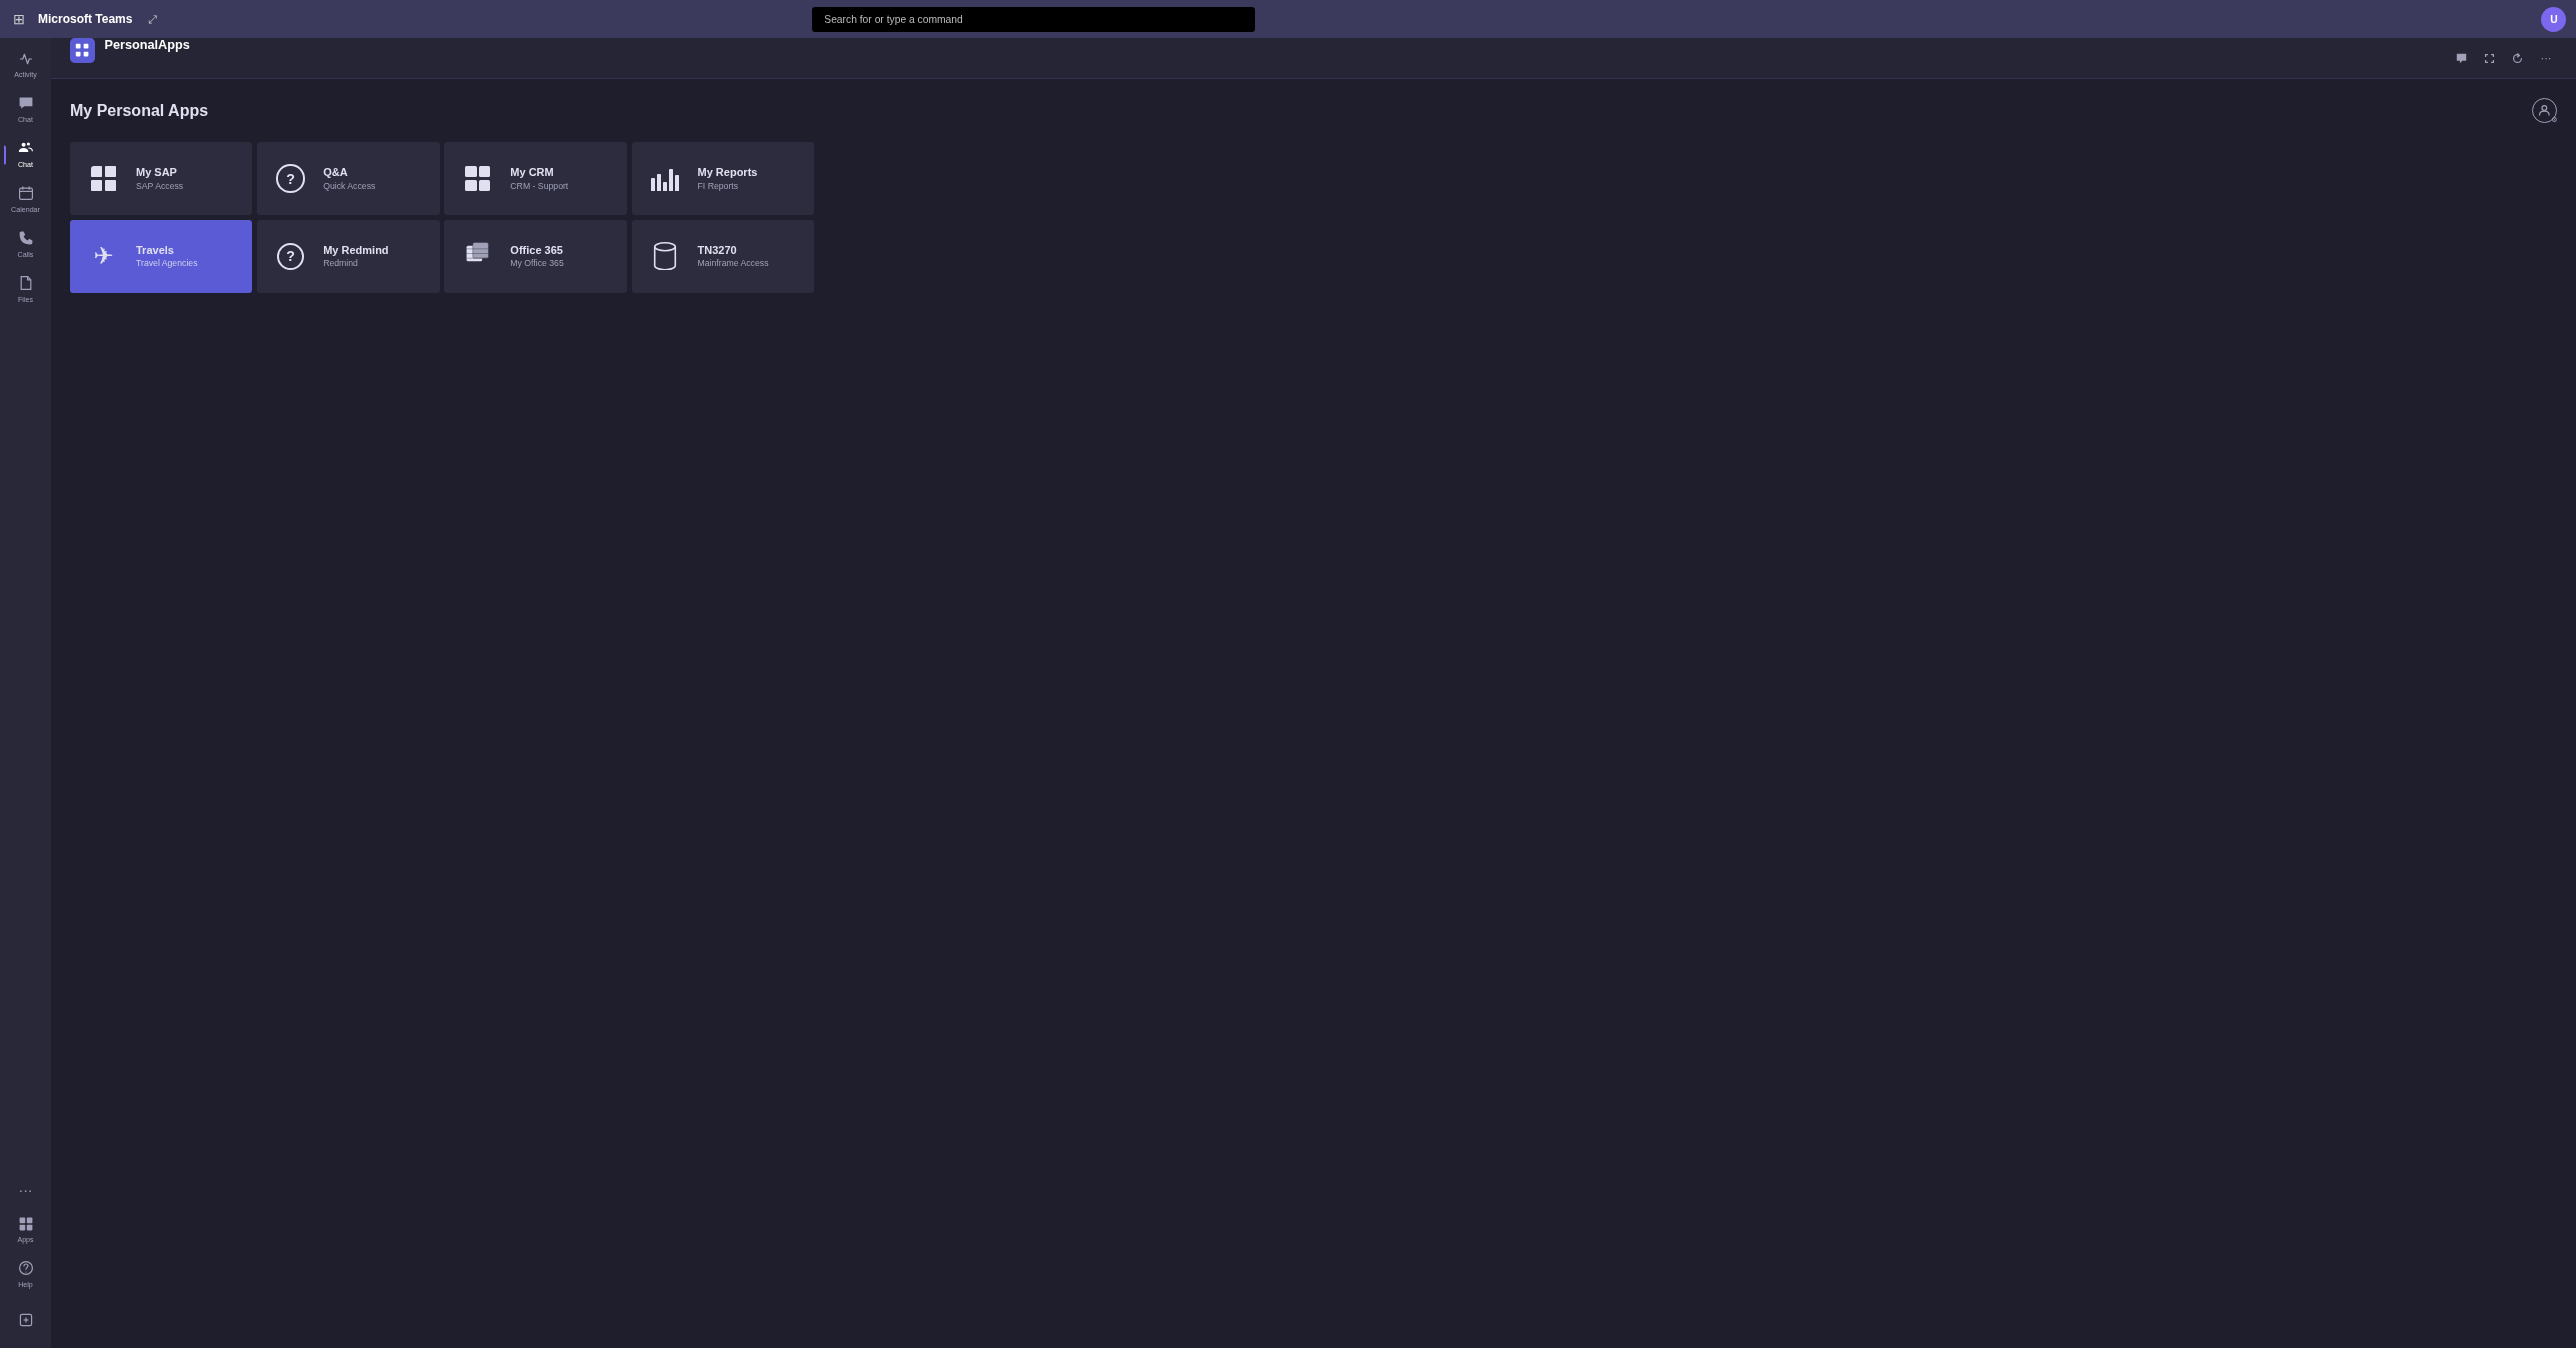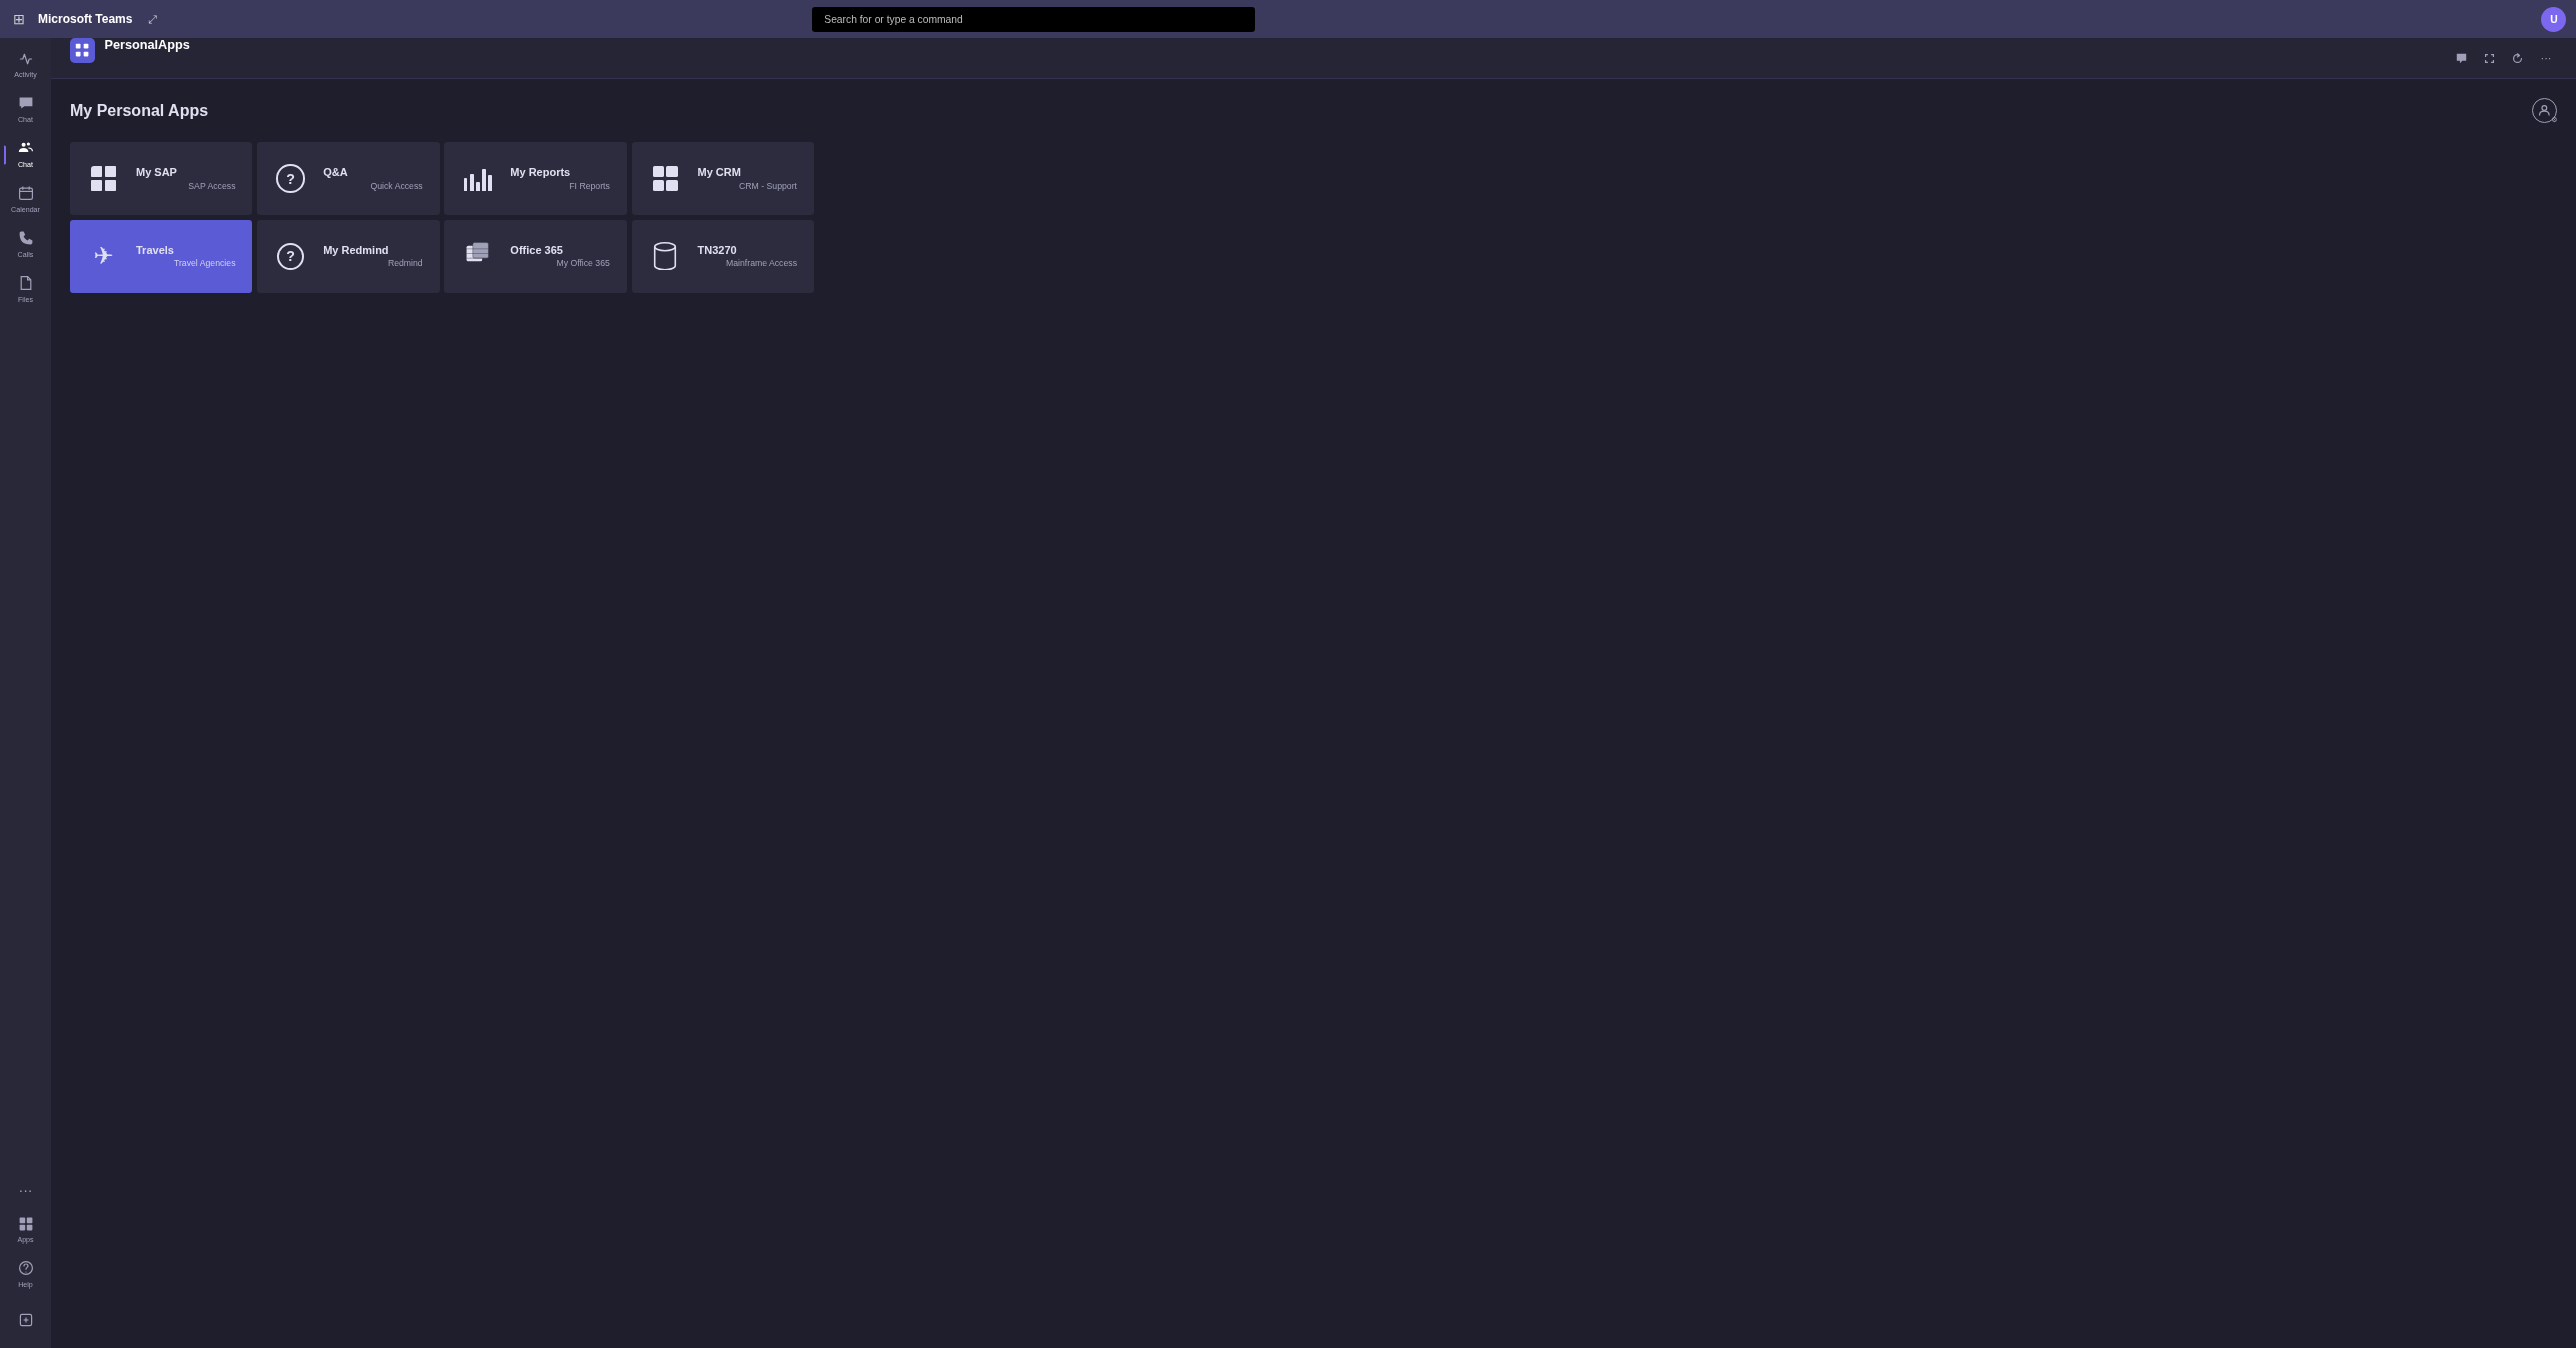--- a/index.html
+++ b/index.html
@@ -236,21 +236,20 @@
     .app-tile-text { flex: 1; }
     .app-tile-name {
       font-size: 11px;
       font-weight: 600;
       color: #e0e0f0;
       margin-bottom: 2.4px;
     }
     .app-tile-desc {
       font-size: 8.7px;
       color: #a0a0b8;
-      text-align: right;
     }
     .app-tile.highlighted .app-tile-desc {
       color: #d0d0f0;
     }
 
     
     .icon-sap {
       display: grid;
       grid-template-columns: 1fr 1fr;
       gap: 2.4px;
@@ -489,47 +488,47 @@
     <div class="app-tile-icon">
       <div class="icon-qna">?</div>
     </div>
     <div class="app-tile-text">
       <div class="app-tile-name">Q&amp;A</div>
       <div class="app-tile-desc">Quick Access</div>
     </div>
   </div>
           <div class="app-tile">
     <div class="app-tile-icon">
+      <div class="icon-crm">
+        <div></div>
+                <div></div>
+                <div></div>
+                <div></div>
+      </div>
+    </div>
+    <div class="app-tile-text">
+      <div class="app-tile-name">My CRM</div>
+      <div class="app-tile-desc">CRM - Support</div>
+    </div>
+  </div>
+          <div class="app-tile">
+    <div class="app-tile-icon">
       <div class="icon-reports">
         <span style="height:12.7px;"></span>
         <span style="height:17.4px;"></span>
         <span style="height:9.5px;"></span>
         <span style="height:22px;"></span>
         <span style="height:16px;"></span>
       </div>
     </div>
     <div class="app-tile-text">
       <div class="app-tile-name">My Reports</div>
       <div class="app-tile-desc">FI Reports</div>
     </div>
   </div>
-          <div class="app-tile">
-    <div class="app-tile-icon">
-      <div class="icon-crm">
-        <div></div>
-                <div></div>
-                <div></div>
-                <div></div>
-      </div>
-    </div>
-    <div class="app-tile-text">
-      <div class="app-tile-name">My CRM</div>
-      <div class="app-tile-desc">CRM - Support</div>
-    </div>
-  </div>
           <div class="app-tile highlighted">
     <div class="app-tile-icon">
       <span class="icon-plane">✈</span>
     </div>
     <div class="app-tile-text">
       <div class="app-tile-name">Travels</div>
       <div class="app-tile-desc">Travel Agencies</div>
     </div>
   </div>
           <div class="app-tile">

